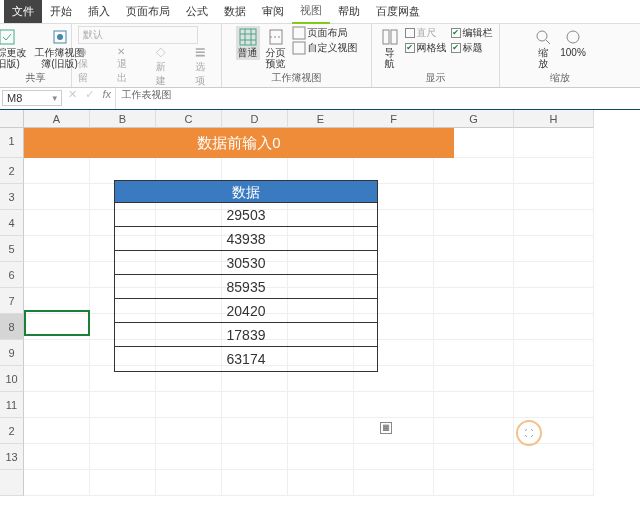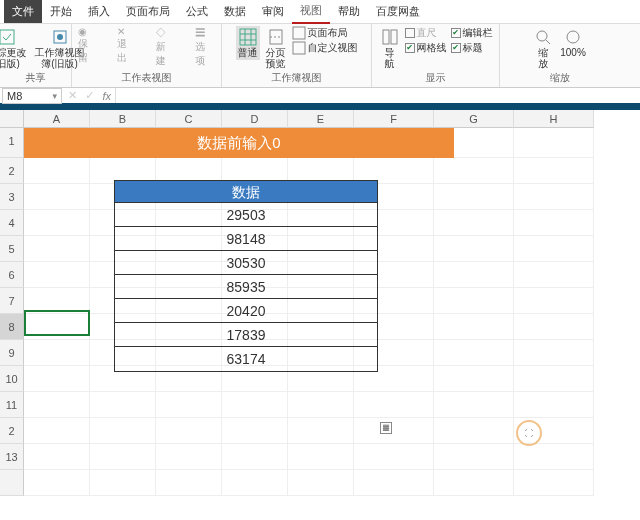--- a/index.html
+++ b/index.html
@@ -1,29 +1,29 @@
 <!DOCTYPE html>
 <html><head>
 <meta charset="utf-8">
 <style>
 *{box-sizing:border-box;margin:0;padding:0;font-family:"Microsoft YaHei",Arial,sans-serif}
 body{background:#fff;width:640px;height:520px;overflow:hidden;font-size:11px;color:#333}
 .menubar{display:flex;background:#fff;border-bottom:1px solid #ddd;height:24px;align-items:center;padding:0 4px}
 .menubar span{padding:4px 8px;cursor:pointer}
 .menubar .dark{background:#444;color:#fff}
-.menubar .active{color:#666;border-bottom:2px solid #b91c1c}
+.menubar .active{color:#666;border-bottom:2px solid #84cc16}
 .ribbon{display:flex;background:#fafafa;border-bottom:1px solid #ccc;height:64px}
 .rgroup{border-right:1px solid #ddd;padding:2px 6px;display:flex;flex-direction:column;justify-content:space-between;align-items:center}
 .rgroup .label{font-size:10px;color:#666;text-align:center;margin-top:auto}
 .rgroup .icons{display:flex;gap:4px;align-items:flex-start}
 .bigbtn{display:flex;flex-direction:column;align-items:center;gap:1px;padding:2px;cursor:pointer;font-size:10px;text-align:center;line-height:1.1}
 .bigbtn svg{width:18px;height:18px}
 .smallrow{display:flex;flex-direction:column;gap:1px;font-size:10px}
 .smallrow div{display:flex;align-items:center;gap:2px;cursor:pointer}
-.namebox{display:flex;align-items:center;height:22px;border-bottom:7px solid #0c4a6e;background:#fff}
+.namebox{display:flex;align-items:flex-start;height:22px;border-bottom:1px solid #0c4a6e;background:#fff}
 .namebox .cellref{width:60px;border:1px solid #ccc;margin:2px;padding:1px 4px;font-size:11px;display:flex;justify-content:space-between;align-items:center}
 .namebox .fxbtn{padding:0 4px;color:#888;cursor:pointer}
 .namebox .fxbar{flex:1;border-left:1px solid #ddd;height:100%}
 .grid{position:relative;overflow:hidden}
 .colheads{display:flex;margin-left:24px;height:18px}
 .colheads div{border-right:1px solid #ddd;border-bottom:1px solid #ccc;background:#f3f3f3;text-align:center;font-size:11px;color:#555;line-height:18px}
 .corner{position:absolute;left:0;top:0;width:24px;height:18px;background:#f3f3f3;border-right:1px solid #ccc;border-bottom:1px solid #ccc}
 .rows{position:relative}
 .row{display:flex;height:26px}
 .row .rh{width:24px;background:#f3f3f3;border-right:1px solid #ccc;border-bottom:1px solid #ddd;text-align:center;font-size:11px;color:#555;line-height:26px}
@@ -73,20 +73,21 @@
             <circle cx="9" cy="9" r="3" fill="#48a"></circle>
           </svg>
           <span style="white-space:pre">工作簿视图
 簿(旧版)</span>
         </div>
     </div>
     <div class="label">共享</div>
   </div>
   <div class="rgroup" style="width:150px">
     <div style="display:flex;flex-direction:column;gap:2px;width:100%;color:#aaa">
+      <div style="border:1px solid #ddd;padding:1px 4px;width:120px;font-size:10px">默认</div>
       <div style="display:flex;gap:20px;font-size:10px">
         <span>◉ <span>保留</span></span>
         <span>✕ <span>退出</span></span>
         <span>◇ <span>新建</span></span>
         <span>☰ <span>选项</span></span>
       </div>
     </div>
     <div class="label">工作表视图</div>
   </div>
   <div class="rgroup" style="width:150px">
@@ -361,21 +362,21 @@
     </div>
 
   <div class="titlebar" style="width:430px">
       <span>数据前输入0</span>
     </div>
 
   <div class="tablebox" style="left:114px;top:70px;width:264px">
     <div class="hdr">数据</div>
     <div id="trow">
         <div class="drow">29503</div>
-        <div class="drow">98148</div>
+        <div class="drow">43938</div>
         <div class="drow">30530</div>
         <div class="drow">85935</div>
         <div class="drow">20420</div>
         <div class="drow">17839</div>
         <div class="drow">63174</div>
       </div>
   </div>
   <div class="paste-icon" style="left:380px;top:312px">▦</div>
 
   <div class="selcell" style="left:24px;top:200px;width:66px;height:26px"></div>

